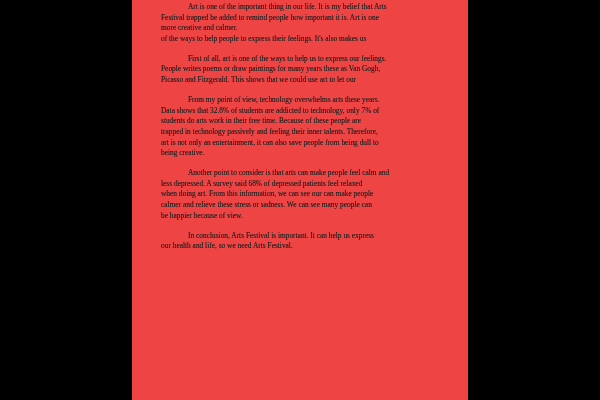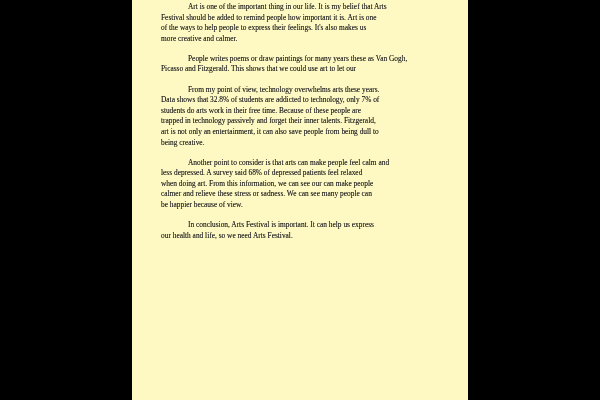--- a/index.html
+++ b/index.html
@@ -22,21 +22,21 @@
     background: #000000;
   }
   .letterbox.left  { left: 0; width: 132px; }
   .letterbox.right { left: 468px; width: 132px; }
   .page {
     position: absolute;
     left: 132px;
     top: 0;
     width: 336px;
     height: 400px;
-    background: #fef9c3;
+    background: #ef4444;
   }
   .essay {
     position: absolute;
     left: 29px;
     top: 2px;
     width: 270px;
     color: #1f1f1f;
     font-size: 7.4px;
     line-height: 10.6px;
     text-shadow: 0 0 0.4px rgba(40,40,40,0.55);
@@ -57,33 +57,34 @@
 </head>
 <body>
 
 <div class="screen">
   <div class="letterbox left"></div>
   <div class="letterbox right"></div>
   <div class="page">
     <div class="essay" id="essay">
         <div class="para">
           <div class="line">Art is one of the important thing in our life. It is my belief that Arts</div>
-          <div class="line">Festival should be added to remind people how important it is. Art is one</div>
+          <div class="line">Festival trapped be added to remind people how important it is. Art is one</div>
+          <div class="line">more creative and calmer.</div>
           <div class="line">of the ways to help people to express their feelings. It's also makes us</div>
-          <div class="line">more creative and calmer.</div>
         </div>
         <div class="para">
+          <div class="line">First of all, art is one of the ways to help us to express our feelings.</div>
           <div class="line">People writes poems or draw paintings for many years these as Van Gogh,</div>
           <div class="line">Picasso and Fitzgerald. This shows that we could use art to let our</div>
         </div>
         <div class="para">
           <div class="line">From my point of view, technology overwhelms arts these years.</div>
           <div class="line">Data shows that 32.8% of students are addicted to technology, only 7% of</div>
           <div class="line">students do arts work in their free time. Because of these people are</div>
-          <div class="line">trapped in technology passively and forget their inner talents. Fitzgerald,</div>
+          <div class="line">trapped in technology passively and feeling their inner talents. Therefore,</div>
           <div class="line">art is not only an entertainment, it can also save people from being dull to</div>
           <div class="line">being creative.</div>
         </div>
         <div class="para">
           <div class="line">Another point to consider is that arts can make people feel calm and</div>
           <div class="line">less depressed. A survey said 68% of depressed patients feel relaxed</div>
           <div class="line">when doing art. From this information, we can see our can make people</div>
           <div class="line">calmer and relieve these stress or sadness. We can see many people can</div>
           <div class="line">be happier because of view.</div>
         </div>

